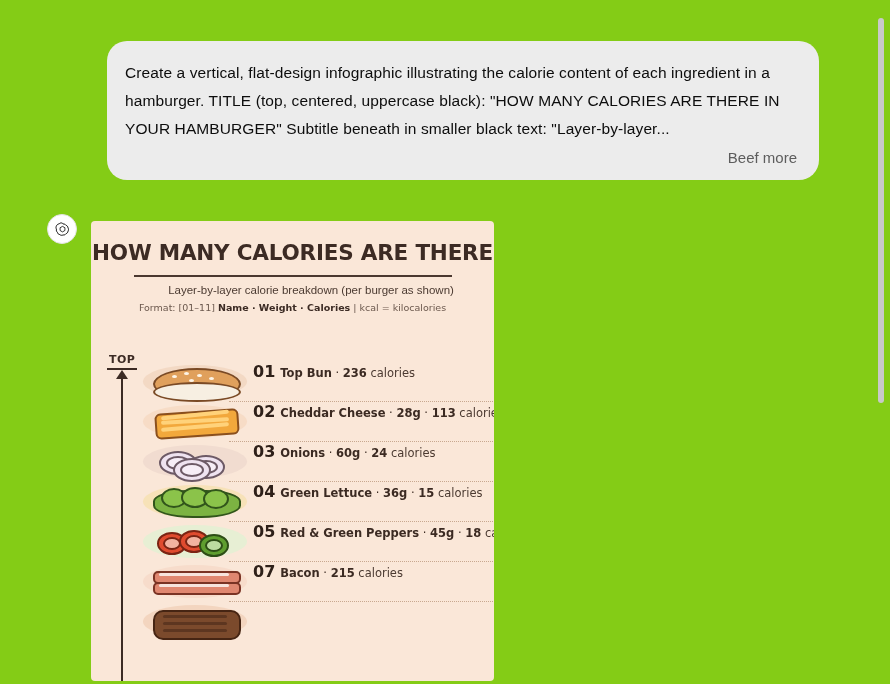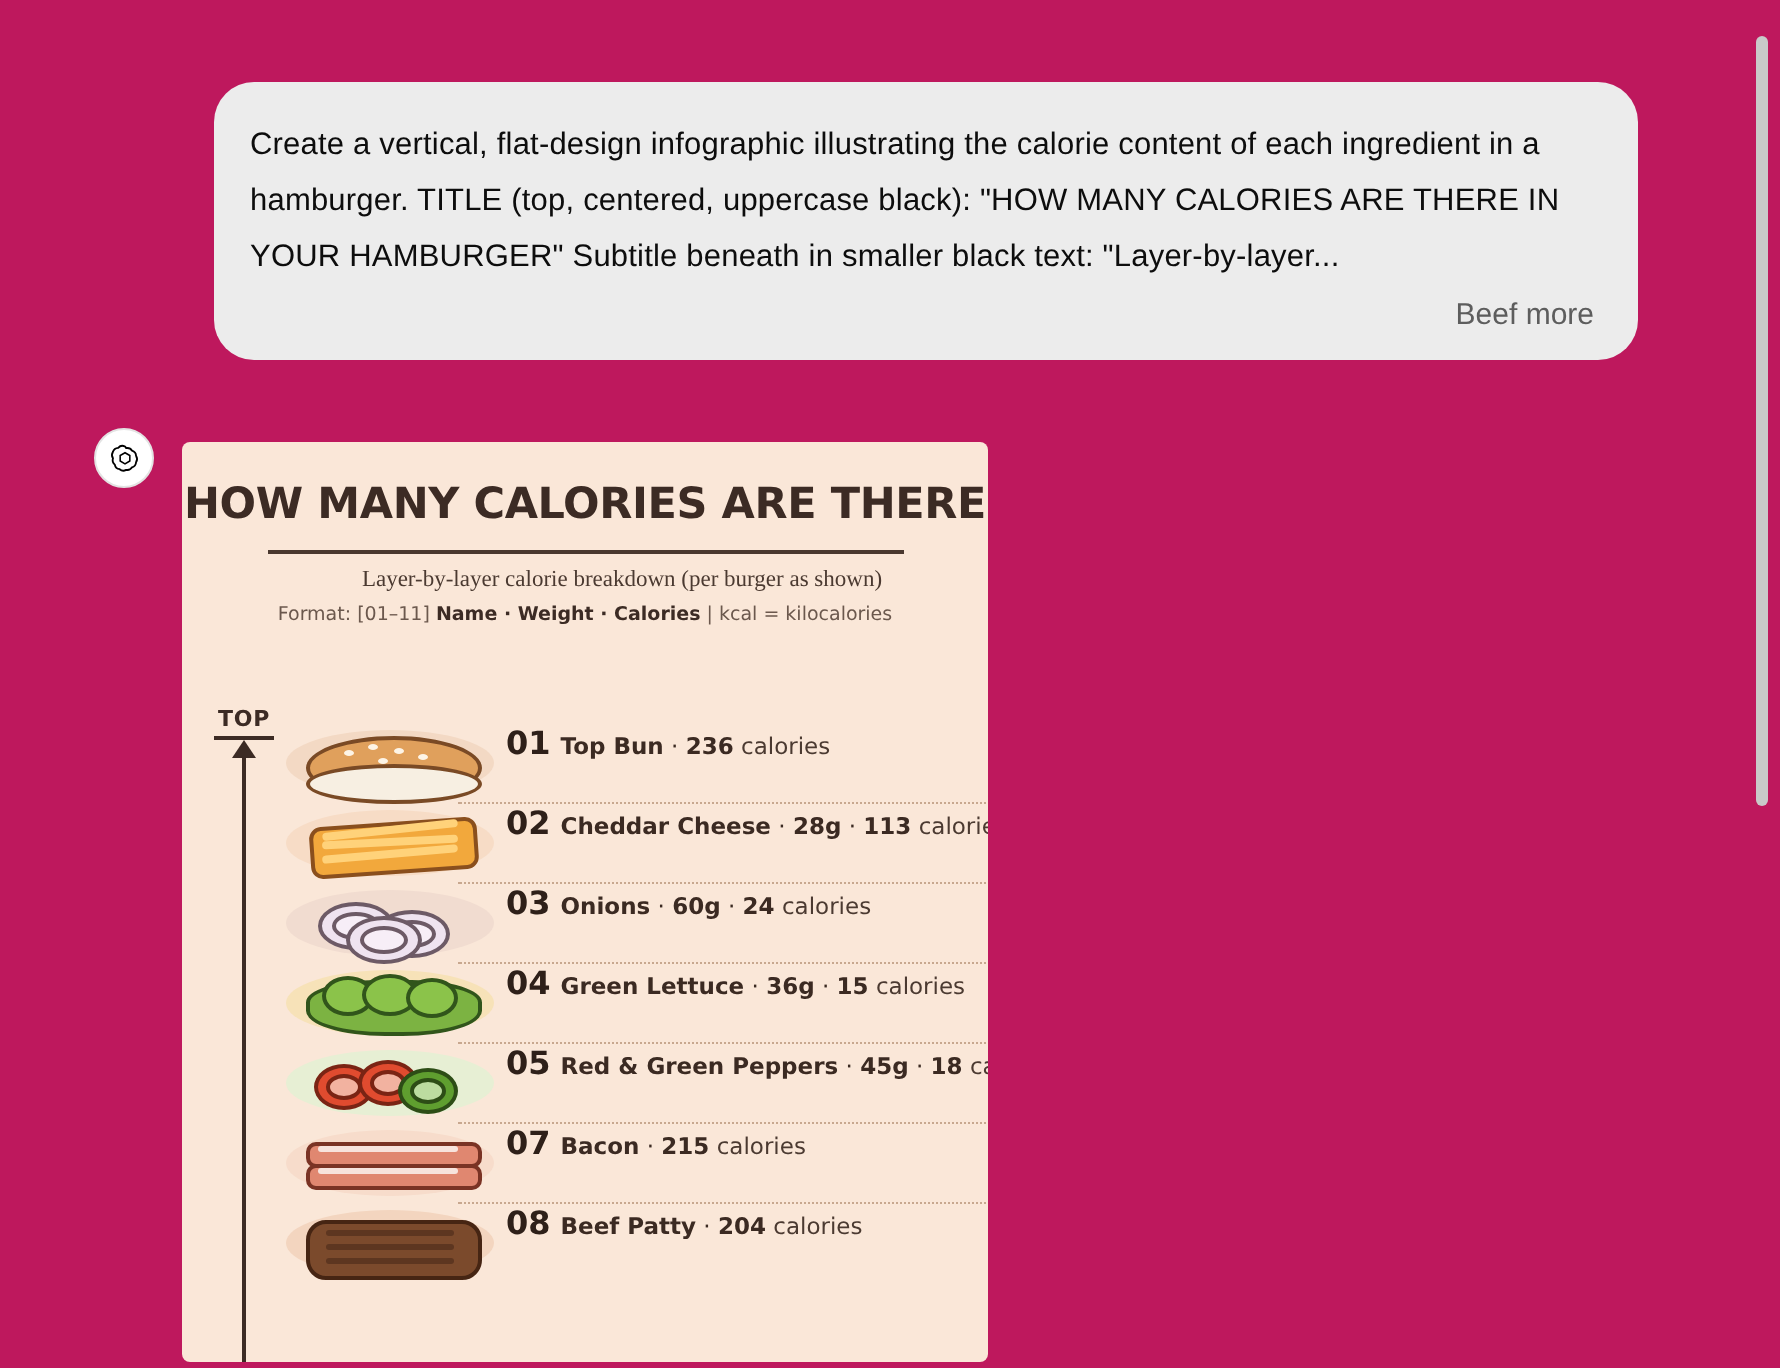--- a/index.html
+++ b/index.html
@@ -10,21 +10,21 @@
   body {
     width: 890px;
     height: 684px;
     overflow: hidden;
     font-family: "Liberation Sans", sans-serif;
   }
   .app {
     position: relative;
     width: 890px;
     height: 684px;
-    background: #be185d;
+    background: #84cc16;
     box-sizing: border-box;
   }
   .scroll-area {
     position: absolute;
     left: 0;
     top: 0;
     width: 890px;
     height: 684px;
     overflow: hidden;
   }
@@ -99,21 +99,21 @@
     width: 318px;
     height: 2px;
     background: #4a382f;
     margin: 10px auto 0 auto;
   }
   .ig-sub {
     text-align: center;
     font-size: 11.5px;
     color: #4b3a31;
     margin-top: 7px;
-    font-family: Liberation Serif, serif;
+    font-family: Liberation Sans, sans-serif;
     padding-left: 37px;
   }
   .ig-format {
     text-align: center;
     font-size: 9.5px;
     color: #6b584d;
     margin-top: 6px;
     font-family: "DejaVu Sans", sans-serif;
   }
   .ig-format b { color: #3c2b24; }
@@ -349,23 +349,20 @@
           </div>
 
           <div class="row">
             <div class="thumb">
               <div class="plate" style="background:#f3d5bf;"></div>
               <div class="ell" style="left:14px;top:8px;width:84px;height:26px;background:#7b4a2c;border:2px solid #462513;border-radius:10px;"></div>
               <div class="ell" style="left:24px;top:13px;width:64px;height:3px;background:#5d3620;border-radius:2px;"></div>
               <div class="ell" style="left:24px;top:20px;width:64px;height:3px;background:#5d3620;border-radius:2px;"></div>
               <div class="ell" style="left:24px;top:27px;width:64px;height:3px;background:#5d3620;border-radius:2px;"></div>
             </div>
-            <div class="txt">
-              <span class="num">08</span><span class="nm">Beef Patty</span> · <span class="cal">204</span> <span class="unit">calories</span>
-            </div>
           </div>
 
         </div>
       </div>
     </div>
 
   </div>
 
   <div class="scrollbar-track">
     <div class="scrollbar-thumb"></div>

